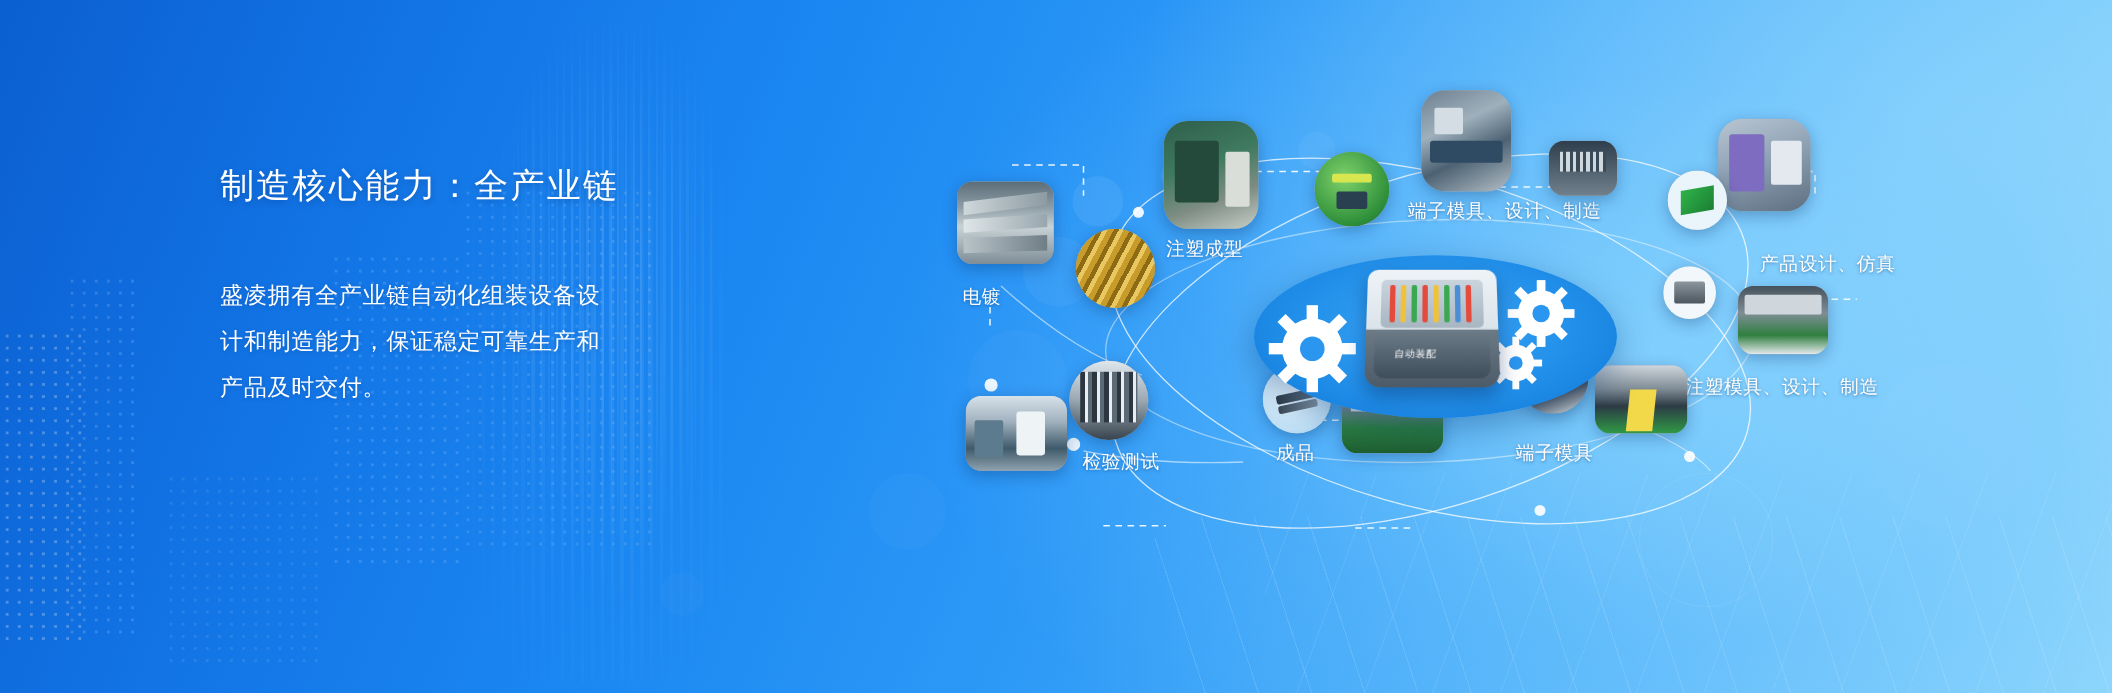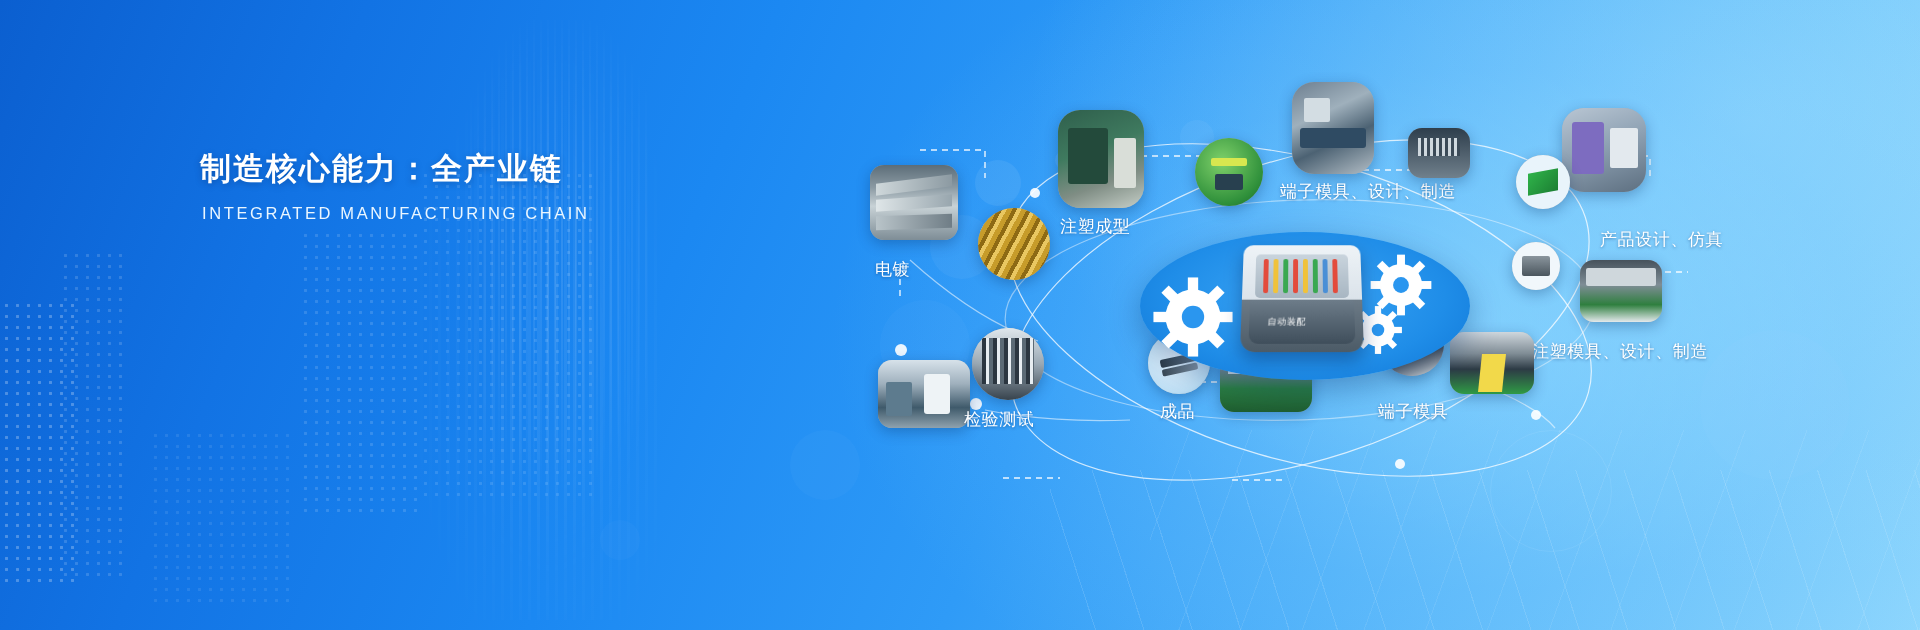--- a/index.html
+++ b/index.html
@@ -57,21 +57,21 @@
     position:absolute;left:1150px;top:430px;width:770px;height:200px;opacity:.16;
     background:repeating-linear-gradient(-70deg, rgba(255,255,255,.5) 0 1px, transparent 1px 58px);
   }
 
   .bubble{position:absolute;border-radius:50%;background:rgba(255,255,255,.16);}
   .bubble.o{background:none;border:1px solid rgba(255,255,255,.30);}
 
   
   .copy{position:absolute;left:200px;top:148px;width:400px;}
   .headline{
-    font-size:31px;font-weight:700;color:#ffffff;letter-spacing:2px;
+    font-size:31px;font-weight:400;color:#ffffff;letter-spacing:2px;
     text-shadow:0 2px 6px rgba(0,40,100,.35);margin:0;white-space:nowrap;
   }
   .subhead{
     margin:14px 0 0 2px;font-size:16.5px;letter-spacing:2.6px;color:#eaf6ff;
     font-weight:400;white-space:nowrap;
   }
   .para{
     margin:58px 0 0 0;font-size:21px;line-height:42px;color:#ffffff;
     letter-spacing:.6px;width:348px;text-shadow:0 1px 4px rgba(0,40,100,.25);
   }
@@ -149,21 +149,21 @@
     <div class="bubble" style="left:880px;top:300px;width:90px;height:90px;opacity:.18;"></div>
     <div class="bubble" style="left:1180px;top:120px;width:34px;height:34px;opacity:.3;"></div>
     <div class="bubble o" style="left:1490px;top:430px;width:120px;height:120px;opacity:.25;"></div>
     <div class="bubble" style="left:790px;top:430px;width:70px;height:70px;opacity:.16;"></div>
     <div class="bubble" style="left:1700px;top:330px;width:150px;height:150px;opacity:.12;"></div>
     <div class="bubble" style="left:600px;top:520px;width:40px;height:40px;opacity:.14;"></div>
   </div>
 
   <div class="copy">
     <h1 class="headline">制造核心能力：全产业链</h1>
-    <div class="subhead">INTEGRATED MANUFACTURING CHAIN</div>
+    <p class="para">盛凌拥有全产业链自动化组装设备设计和制造能力，保证稳定可靠生产和产品及时交付。</p>
   </div>
 
   <div class="diagram">
 
     <svg class="orbit-svg" viewBox="0 0 1140 520">
       <g fill="none" stroke="#ffffff" stroke-opacity=".75" stroke-width="1.2">
         <ellipse cx="520" cy="250" rx="300" ry="150" transform="rotate(-18 520 250)"></ellipse>
         <ellipse cx="520" cy="250" rx="300" ry="150" transform="rotate(16 520 250)"></ellipse>
         <ellipse cx="520" cy="250" rx="295" ry="110" transform="rotate(-2 520 250)" stroke-opacity=".45"></ellipse>
       </g>
@@ -287,21 +287,21 @@
     <div class="node">
       <div class="thumb round" style="left:192px;top:268px;width:72px;height:72px;">
         <i style="inset:0;background:linear-gradient(180deg,#dfe7ec 0%,#9aa8b3 50%,#37434d 100%);"></i>
         <i style="left:10px;top:10px;width:52px;height:46px;background:repeating-linear-gradient(90deg,#2b3640 0 4px,#e7edf1 4px 7px,#5b6a75 7px 11px);"></i>
       </div>
       <div class="thumb" style="left:98px;top:300px;width:92px;height:68px;">
         <i style="inset:0;background:linear-gradient(180deg,#d7e2ea 0%,#9fb0bd 35%,#3f5a6b 70%,#8fa2ae 100%);"></i>
         <i style="left:46px;top:14px;width:26px;height:40px;background:#eef3f6;border-radius:3px;"></i>
         <i style="left:8px;top:22px;width:26px;height:34px;background:#5d7b8e;border-radius:2px;"></i>
       </div>
-      <div class="nlabel" style="left:184px;top:348px;">检验测试</div>
+      <div class="nlabel" style="left:204px;top:348px;">检验测试</div>
     </div>
 
     <div class="hub" style="left:360px;top:172px;width:330px;height:160px;">
       <div class="hub-ellipse"></div>
       <svg class="gear" style="left:10px;top:42px;" width="86" height="86" viewBox="0 0 100 100">
         <g fill="#ffffff">
           <circle cx="50" cy="50" r="32"></circle>
           <g>
             <rect x="44" y="4" width="12" height="16"></rect>
               <rect x="44" y="80" width="12" height="16"></rect>

